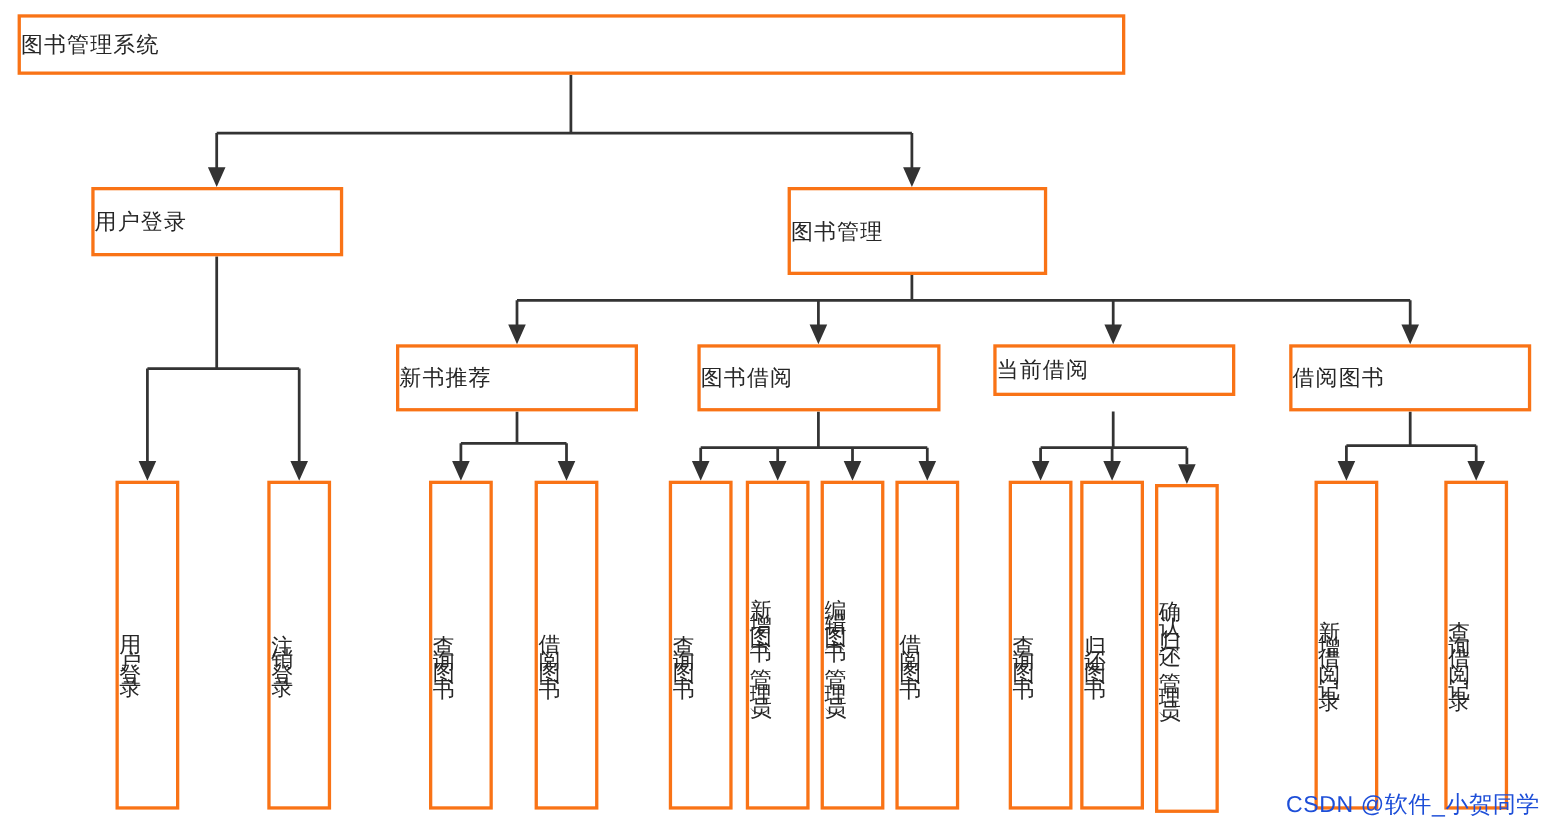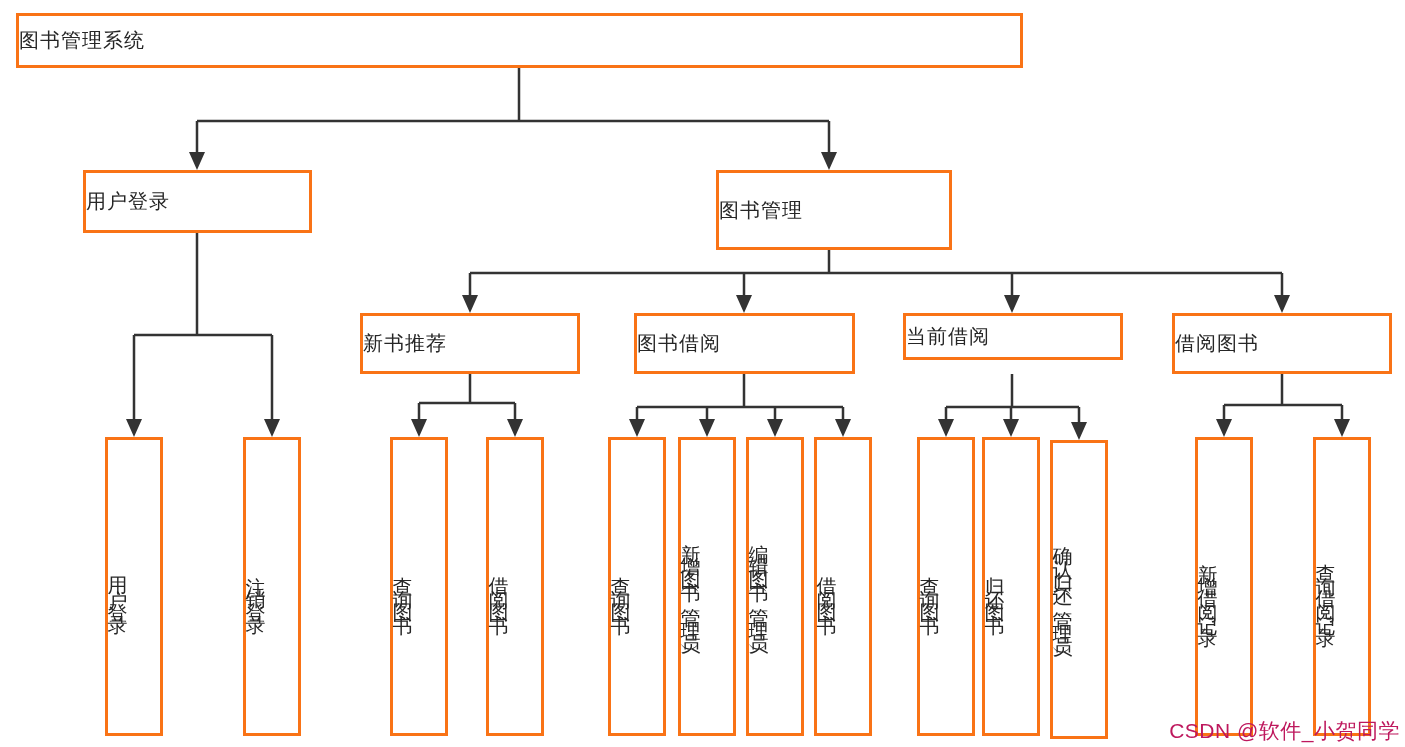--- a/index.html
+++ b/index.html
@@ -51,21 +51,21 @@
   [data-name="leaf-cb-query-books"]       { left: 917px; }
   [data-name="leaf-cb-return-books"]      { left: 982px; }
   [data-name="leaf-cb-confirm-return-admin"] { left: 1050px; top: 440px; }
   [data-name="leaf-br-add-record"]        { left: 1195px; }
   [data-name="leaf-br-query-record"]      { left: 1313px; }
   .watermark {
     position: absolute;
     right: 5px;
     bottom: 2px;
     font-size: 21px;
-    color: #be185d;
+    color: #1d4ed8;
     letter-spacing: 0.5px;
     z-index: 5;
   }
 </style>
 </head>
 <body>
 
 <div class="canvas" data-name="diagram-canvas">
 
   <svg class="connectors" width="1405" height="747" viewBox="0 0 1405 747" data-name="connector-layer">

